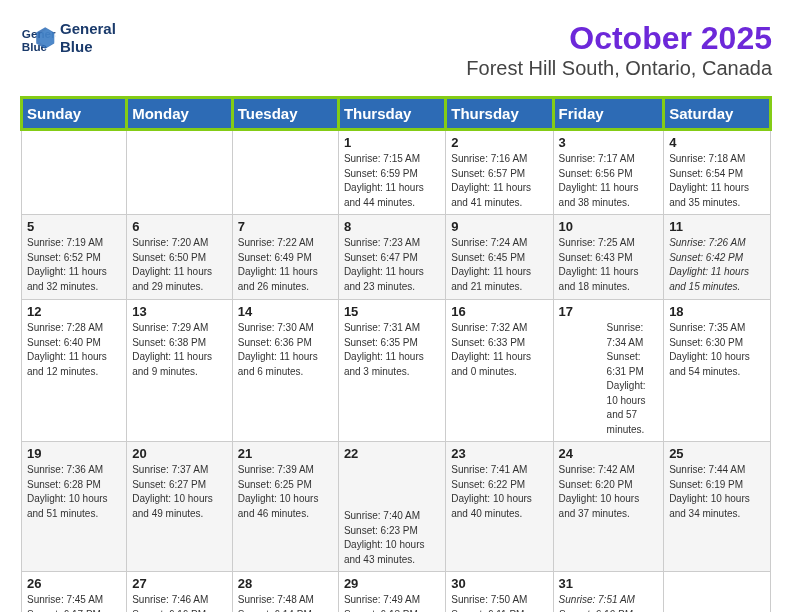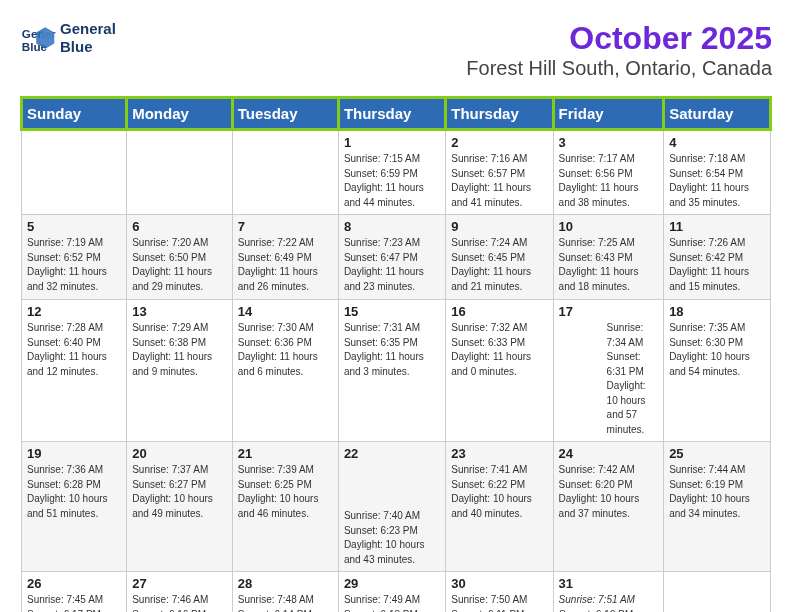--- a/index.html
+++ b/index.html
@@ -181,21 +181,21 @@
         </td>
         <td>
           <span class="day-num">10</span>
           <div class="day-info" style="white-space: pre-line;">Sunrise: 7:25 AM
 Sunset: 6:43 PM
 Daylight: 11 hours
 and 18 minutes.</div>
         </td>
         <td>
           <span class="day-num">11</span>
-          <div class="day-info" style="white-space: pre-line;">Sunrise: 7:26 AM
+          <div class="day-info" style="white-space: pre-line; font-style: italic;">Sunrise: 7:26 AM
 Sunset: 6:42 PM
 Daylight: 11 hours
 and 15 minutes.</div>
         </td>
       </tr>
       <tr class="row-bg-white">
         <td>
           <span class="day-num">12</span>
           <div class="day-info" style="white-space: pre-line;">Sunrise: 7:28 AM
 Sunset: 6:40 PM

